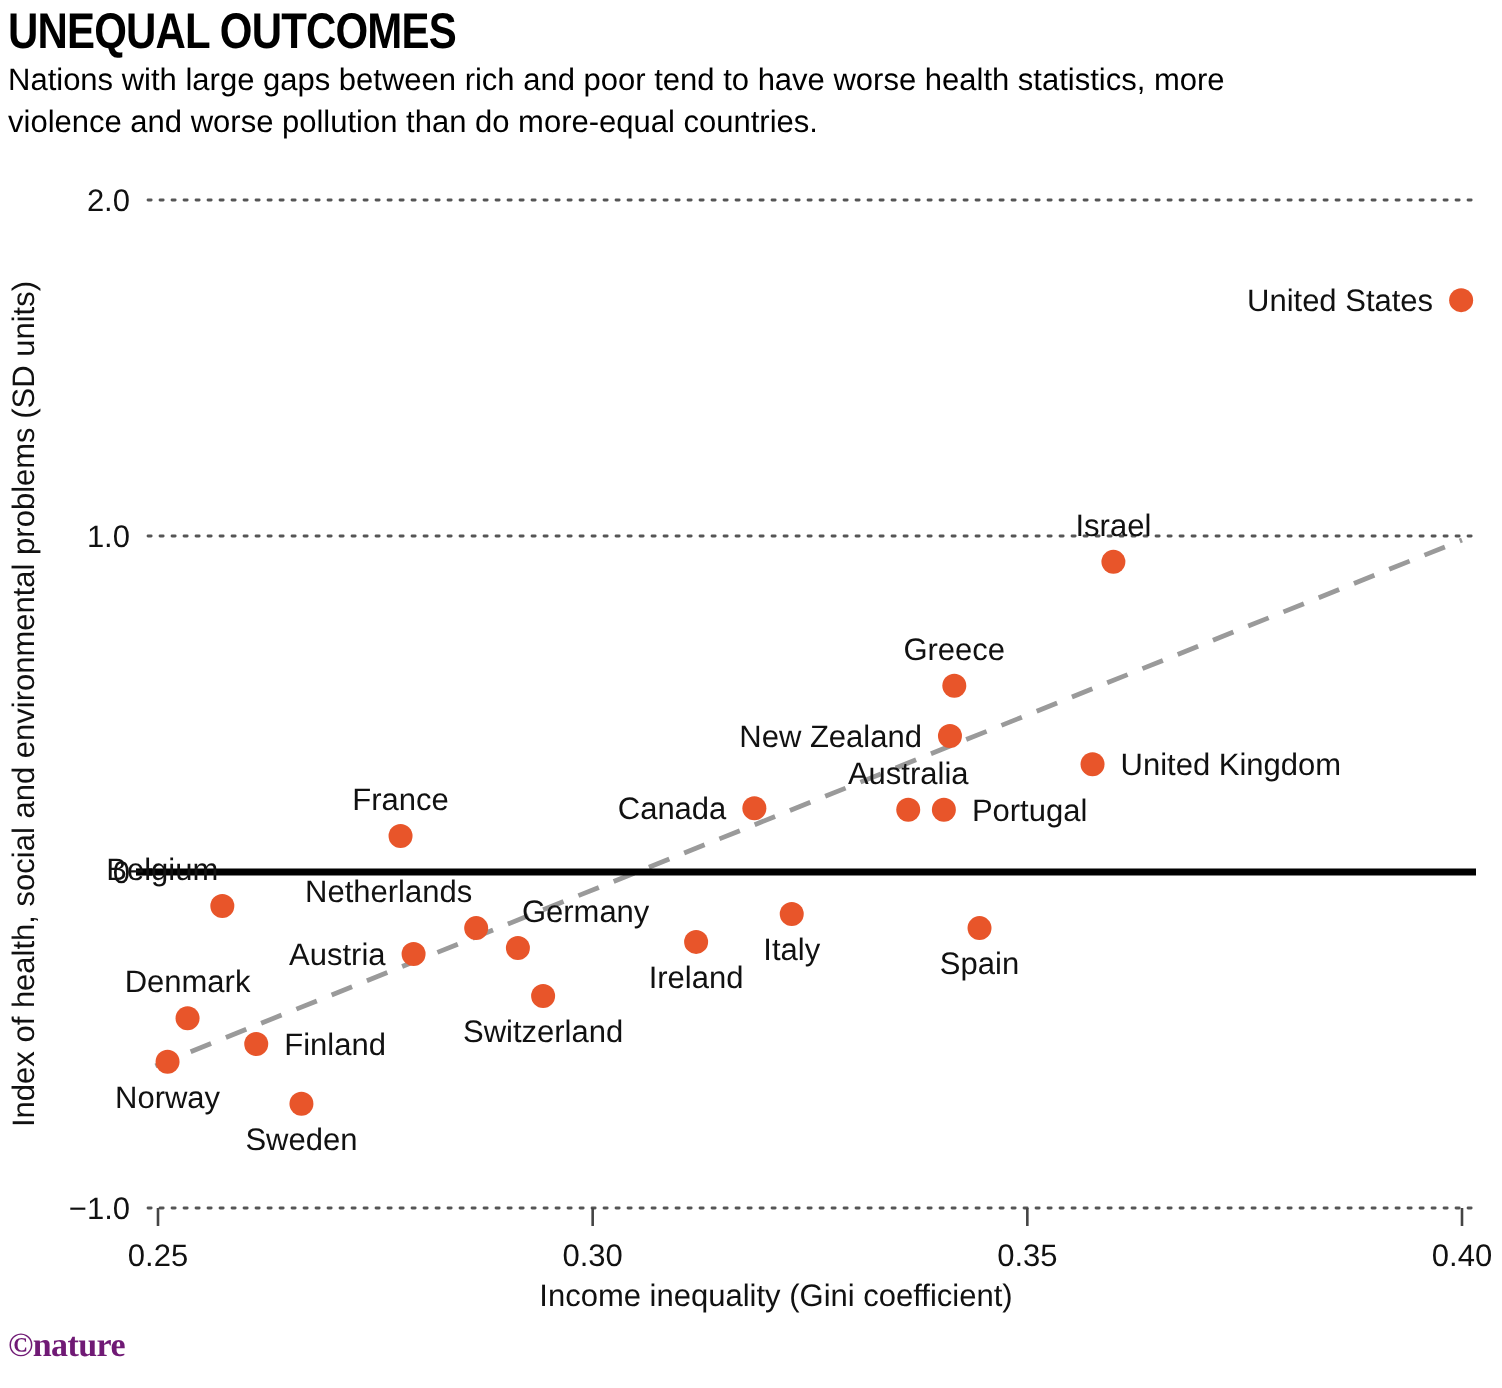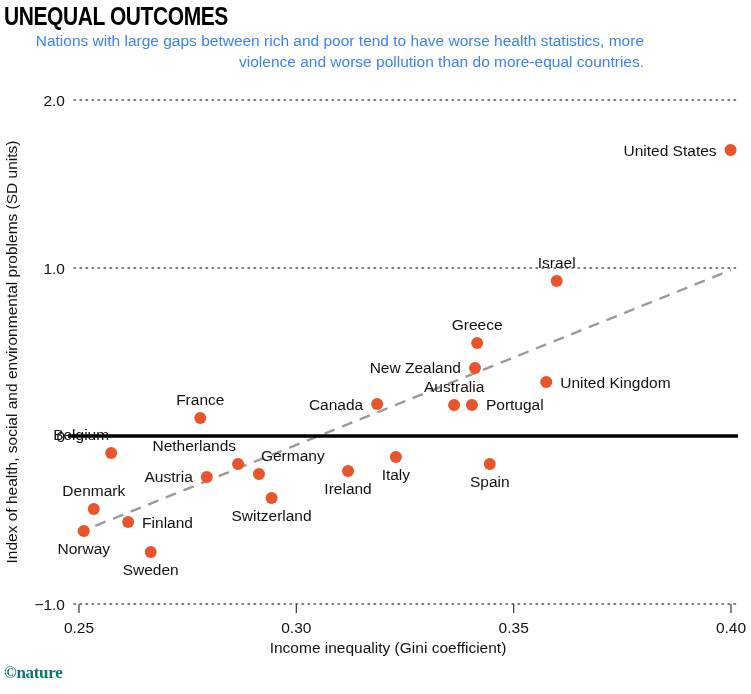--- a/index.html
+++ b/index.html
@@ -11,30 +11,30 @@
   #chart-root{position:absolute;inset:0;}
   .hd-title{
     position:absolute;left:4px;top:2px;
     font-family:"Liberation Sans", sans-serif;
     font-weight:bold;font-size:25px;letter-spacing:-0.5px;
     transform:scaleX(0.84);transform-origin:left top;
     color:#000;white-space:nowrap;
   }
   .hd-sub{
     position:absolute;left:4px;top:30px;width:640px;
-    font-size:15.5px;line-height:21px;color:#3b82f6;text-align:right;
+    font-size:15.5px;line-height:21px;color:#000000;
   }
   svg{position:absolute;left:0;top:0;}
   .tick-text{font-family:"Liberation Sans", sans-serif;font-size:15.5px;fill:#111;}
   .axis-title{font-family:"Liberation Sans", sans-serif;font-size:15.5px;fill:#111;}
   .pt-label{font-family:"Liberation Sans", sans-serif;font-size:15.5px;fill:#111;}
   .credit{
     position:absolute;left:4px;top:663px;
     font-family:"Liberation Serif", serif;font-weight:bold;
-    font-size:17px;color:#0f766e;letter-spacing:-0.3px;
+    font-size:17px;color:#701a75;letter-spacing:-0.3px;
   }
 </style>
 </head>
 <body>
 
 <div id="chart-root">
 
   <div class="hd-title">UNEQUAL OUTCOMES</div>
   <div class="hd-sub">Nations with large gaps between rich and poor tend to have worse health statistics, more violence and worse pollution than do more-equal countries.</div>
 

